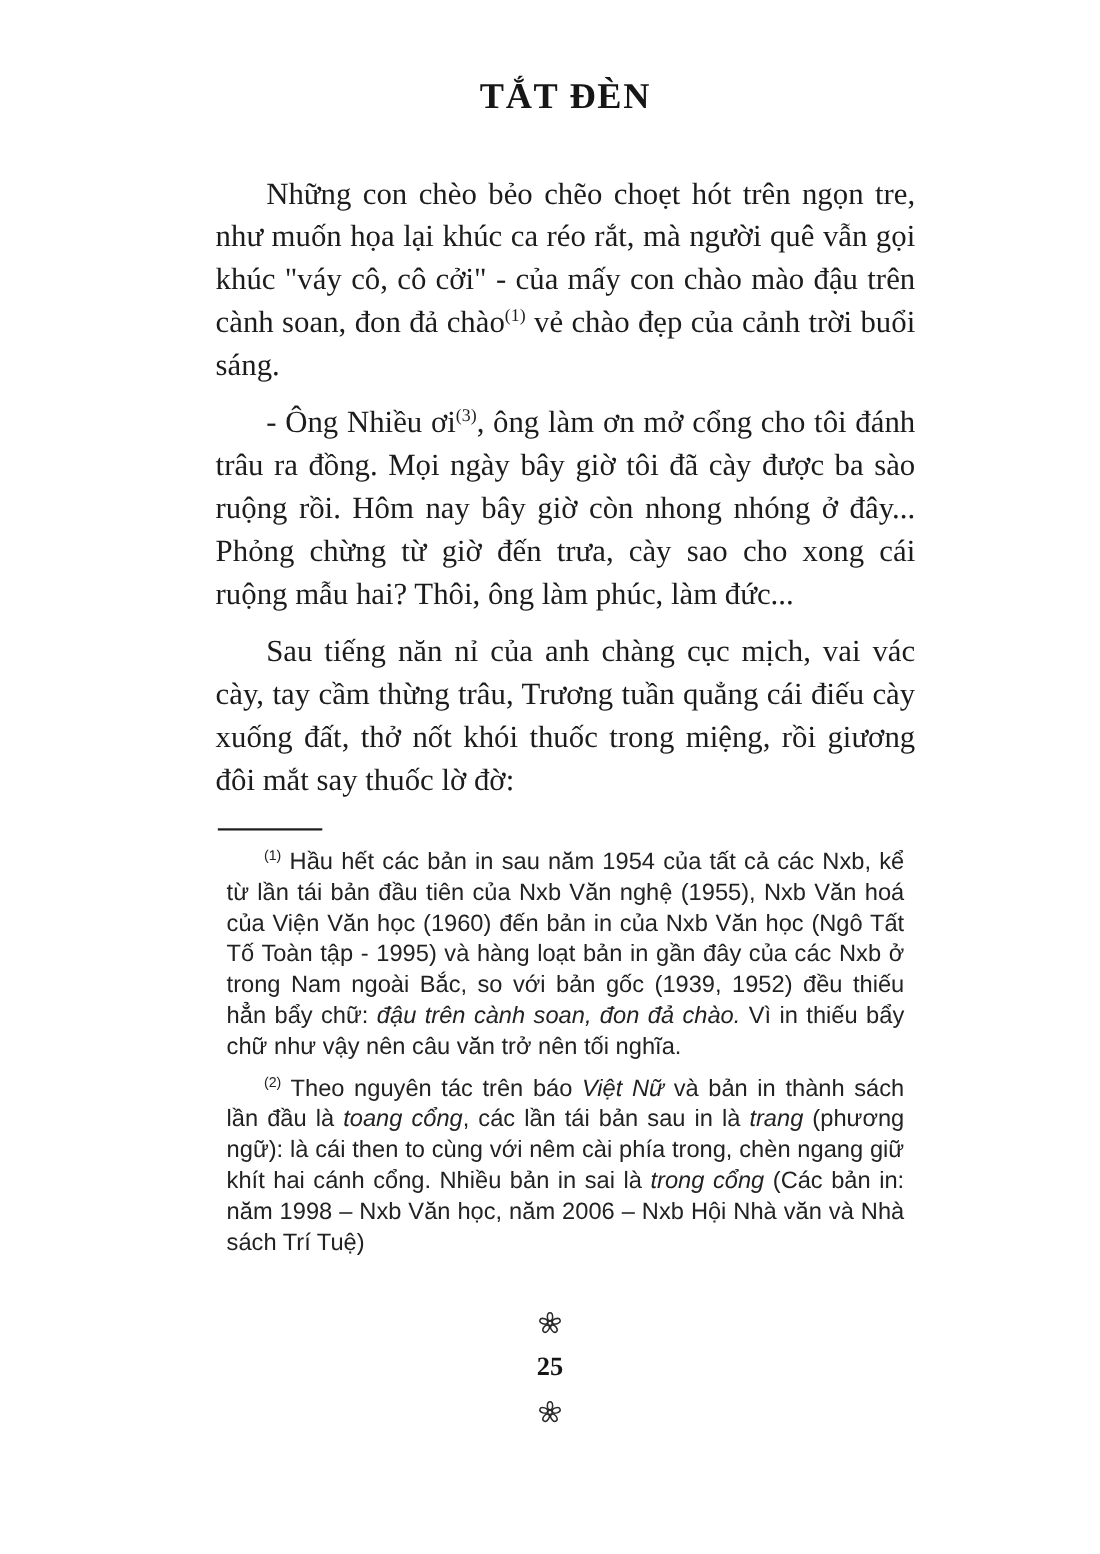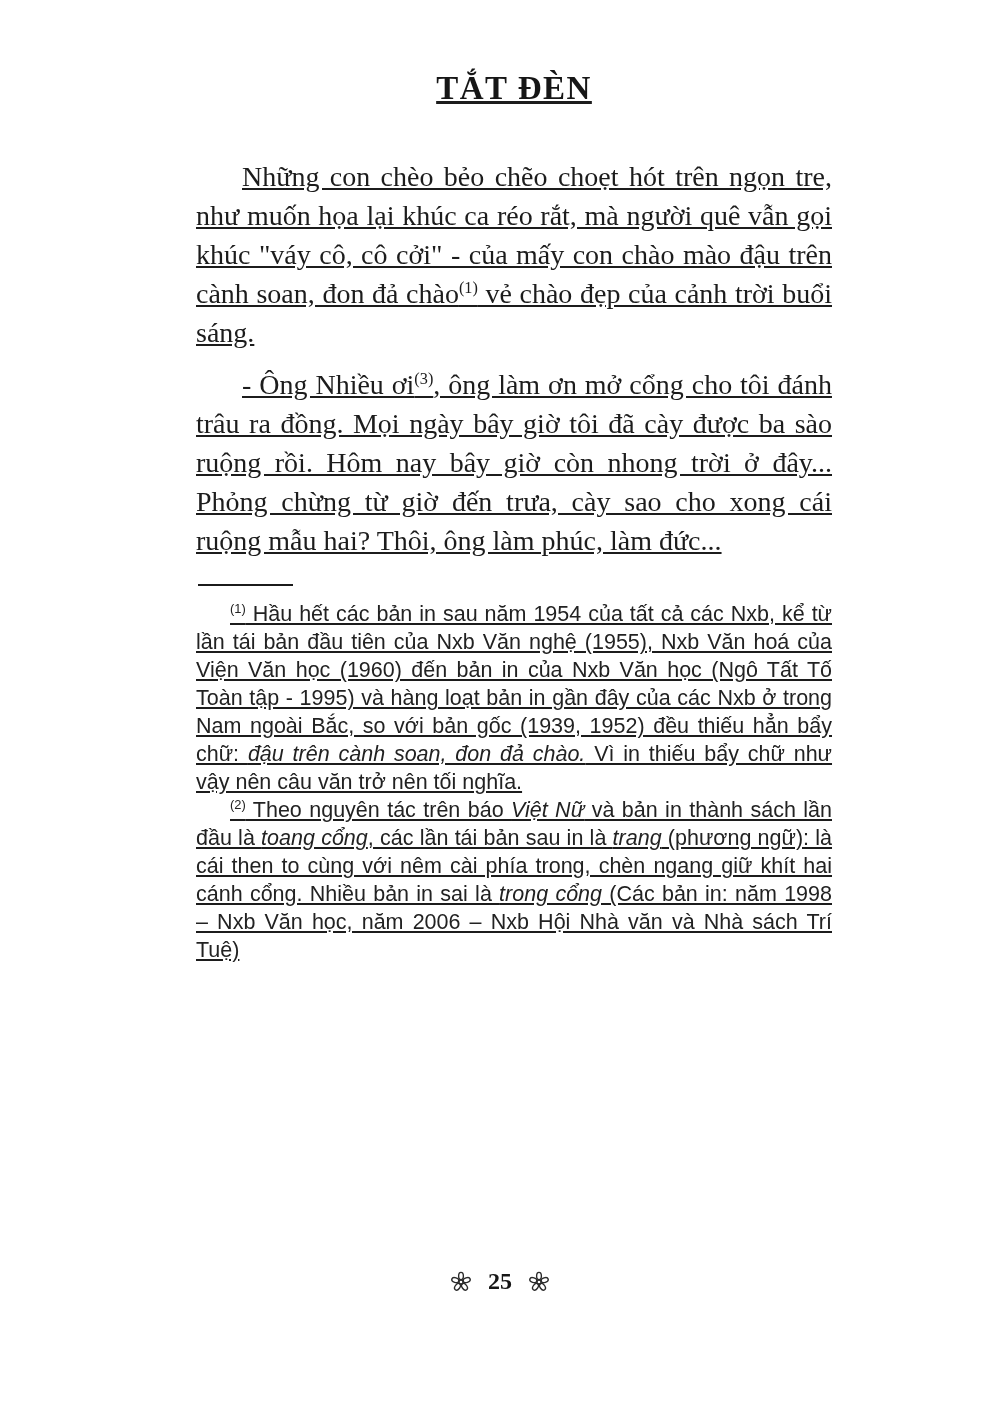--- a/index.html
+++ b/index.html
@@ -6,21 +6,20 @@
   .page {
     position: relative;
     width: 904px;
     height: 1413px;
     margin: 0 auto;
     background: #ffffff;
     box-sizing: border-box;
     padding: 70px 120px 40px 148px;
     color: #1c1c1c;
     overflow: hidden;
-    text-decoration: underline;
   }
   .page-title {
     font-family: "Liberation Serif", "DejaVu Serif", serif;
     font-size: 33px;
     font-weight: 600;
     letter-spacing: 1.5px;
     text-align: center;
     margin: 0 0 50px 0;
     color: #161616;
   }
@@ -46,56 +45,58 @@
     margin: 24px 0 14px 2px;
   }
   .footnotes {
     font-family: "Liberation Sans", "DejaVu Sans", sans-serif;
     font-size: 21.5px;
     line-height: 28px;
     text-align: justify;
     color: #222222;
   }
   .fn {
-    margin: 0;
+    margin: 10px;
     text-indent: 34px;
   }
   .fn sup.ref { font-size: 60%; }
   .fn .i { font-style: italic; }
   .page-footer {
     position: absolute;
     left: 0;
     right: 0;
     bottom: 118px;
     display: flex;
     justify-content: center;
     align-items: center;
     gap: 16px;
+    flex-direction: column;
   }
   .page-number {
     font-family: "Liberation Serif", "DejaVu Serif", serif;
     font-size: 24px;
     font-weight: bold;
     color: #161616;
   }
   .ornament svg { display: block; }
 </style>
 </head>
 <body>
 
 <div class="page">
 
   <h1 class="page-title">TẮT ĐÈN</h1>
 
   <div class="body-text">
     <p class="body-p"><span>Những con chèo bẻo chẽo choẹt hót trên ngọn tre, như muốn họa lại khúc ca réo rắt, mà người quê vẫn gọi khúc "váy cô, cô cởi" - của mấy con chào mào đậu trên cành soan, đon đả chào</span><sup class="ref">(1)</sup><span> vẻ chào đẹp của cảnh trời buổi sáng.</span></p>
 
 
-    <p class="body-p"><span>- Ông Nhiều ơi</span><sup class="ref">(3)</sup><span>, ông làm ơn mở cổng cho tôi đánh trâu ra đồng. Mọi ngày bây giờ tôi đã cày được ba sào ruộng rồi. Hôm nay bây giờ còn nhong trời ở đây... Phỏng chừng từ giờ đến trưa, cày sao cho xong cái ruộng mẫu hai? Thôi, ông làm phúc, làm đức...</span></p>
+    <p class="body-p"><span>- Ông Nhiều ơi</span><sup class="ref">(3)</sup><span>, ông làm ơn mở cổng cho tôi đánh trâu ra đồng. Mọi ngày bây giờ tôi đã cày được ba sào ruộng rồi. Hôm nay bây giờ còn nhong nhóng ở đây... Phỏng chừng từ giờ đến trưa, cày sao cho xong cái ruộng mẫu hai? Thôi, ông làm phúc, làm đức...</span></p>
 
+    <p class="body-p"><span>Sau tiếng năn nỉ của anh chàng cục mịch, vai vác cày, tay cầm thừng trâu, Trương tuần quẳng cái điếu cày xuống đất, thở nốt khói thuốc trong miệng, rồi giương đôi mắt say thuốc lờ đờ:</span></p>
   </div>
 
   <div class="fn-rule"></div>
 
   <div class="footnotes">
     <p class="fn"><sup class="ref">(1)</sup><span> Hầu hết các bản in sau năm 1954 của tất cả các Nxb, kể từ lần tái bản đầu tiên của Nxb Văn nghệ (1955), Nxb Văn hoá của Viện Văn học (1960) đến bản in của Nxb Văn học (Ngô Tất Tố Toàn tập - 1995) và hàng loạt bản in gần đây của các Nxb ở trong Nam ngoài Bắc, so với bản gốc (1939, 1952) đều thiếu hẳn bẩy chữ: </span><span class="i">đậu trên cành soan, đon đả chào.</span><span> Vì in thiếu bẩy chữ như vậy nên câu văn trở nên tối nghĩa.</span></p>
 
     <p class="fn"><sup class="ref">(2)</sup><span> Theo nguyên tác trên báo </span><span class="i">Việt Nữ</span><span> và bản in thành sách lần đầu là </span><span class="i">toang cổng</span><span>, các lần tái bản sau in là </span><span class="i">trang</span><span> (phương ngữ): là cái then to cùng với nêm cài phía trong, chèn ngang giữ khít hai cánh cổng. Nhiều bản in sai là </span><span class="i">trong cổng</span><span> (Các bản in: năm 1998 – Nxb Văn học, năm 2006 – Nxb Hội Nhà văn và Nhà sách Trí Tuệ)</span></p>
 
   </div>

